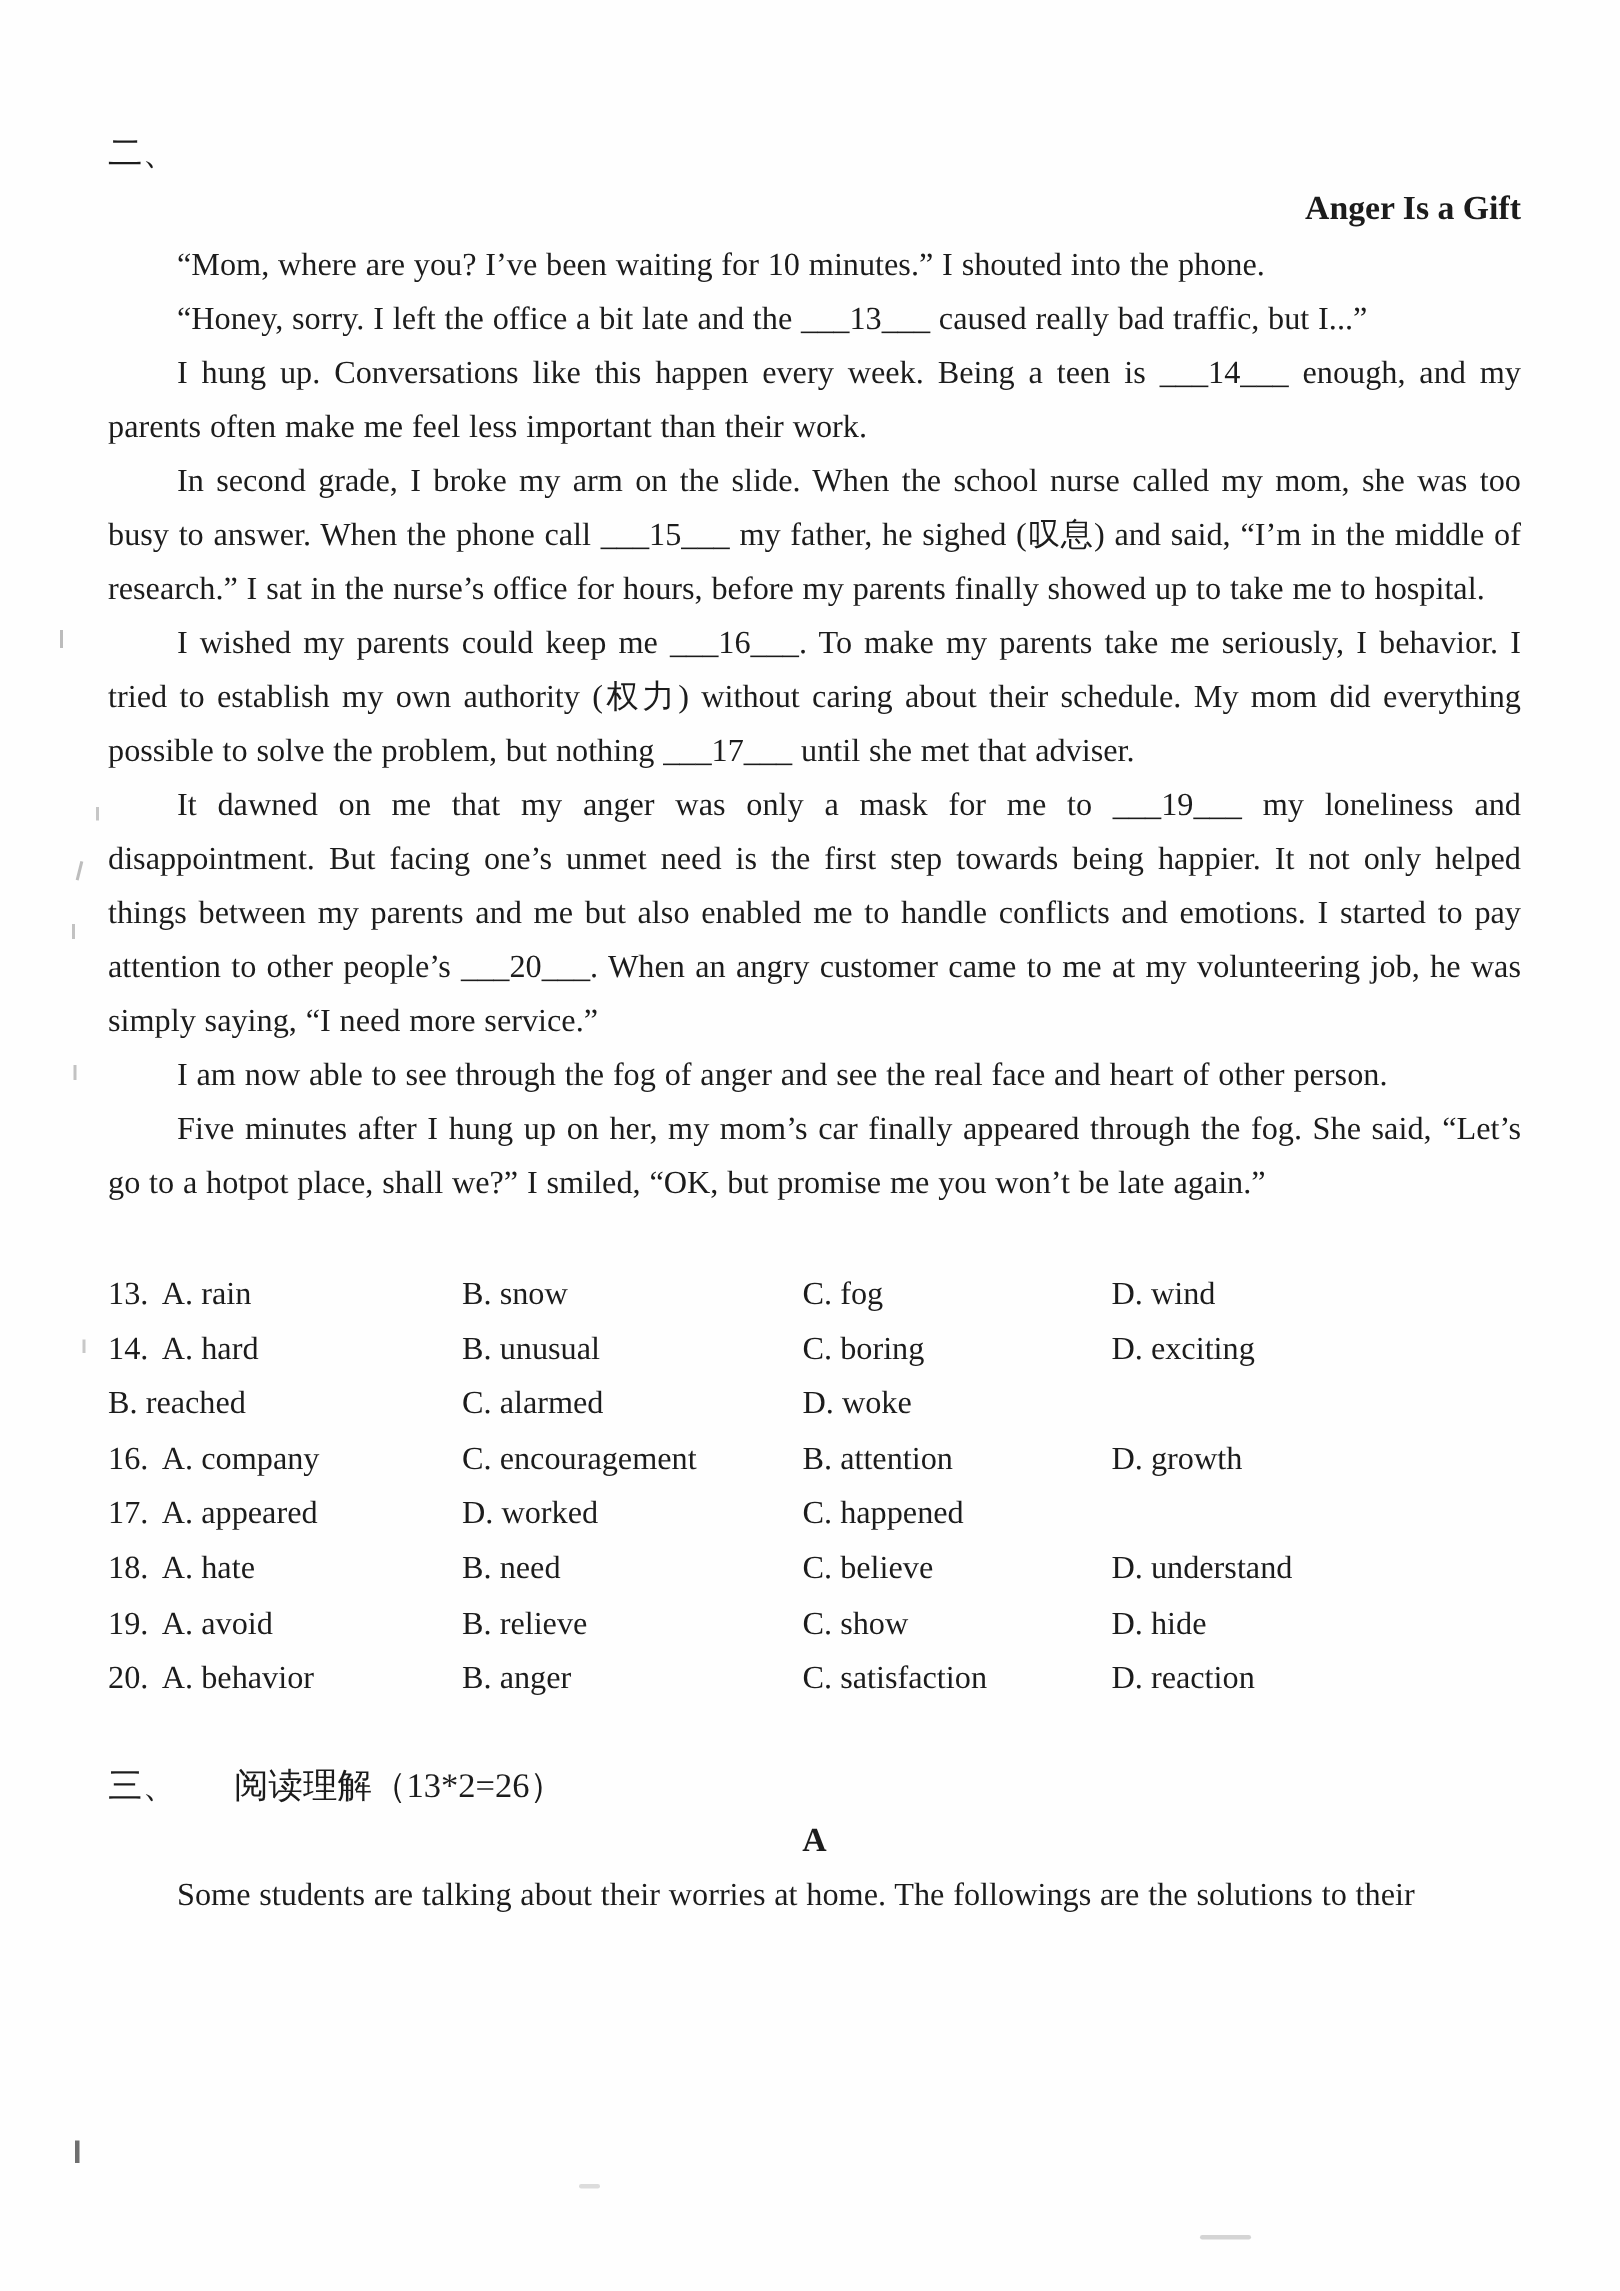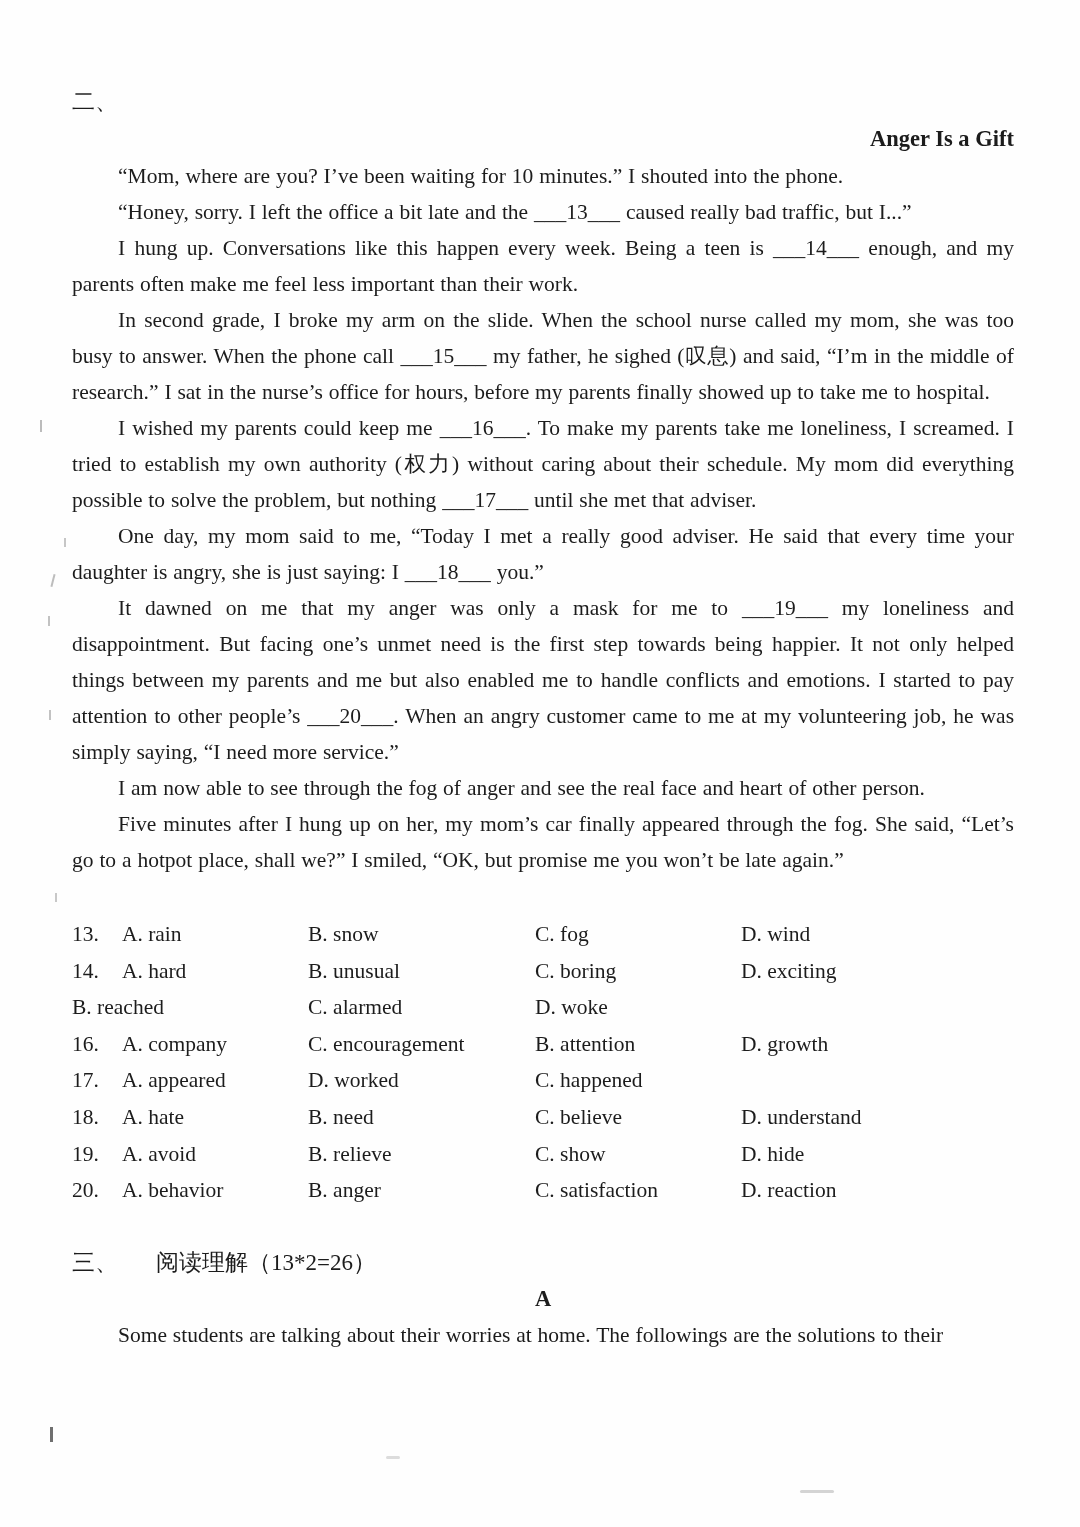--- a/index.html
+++ b/index.html
@@ -40,21 +40,21 @@
     word-spacing: 0.5px;
   }
   .options { margin-top: 38px; }
   .opt-row {
     display: grid;
     grid-template-columns: 236px 227px 206px auto;
     font-size: 21.5px;
     line-height: 36.6px;
     height: 36.6px;
   }
-  .opt-row .qnum { margin-right: 23px; }
+  .opt-row .qnum { margin-right: 9px; }
   .sec3 { margin-top: 36px; }
   .part-label {
     font-size: 22.5px;
     font-weight: bold;
     text-align: center;
     line-height: 36px;
   }
   .intro { margin-top: 0; }
   
   .artifact { position: absolute; pointer-events: none; }
@@ -77,22 +77,21 @@
     <span class="sec-num">二、</span>
   </div>
 
   <div class="passage-title">Anger Is a Gift</div>
 
   <div class="passage">
     <p class="para">“Mom, where are you? I’ve been waiting for 10 minutes.” I shouted into the phone.</p>
     <p class="para">“Honey, sorry. I left the office a bit late and the ___13___ caused really bad traffic, but I...”</p>
     <p class="para">I hung up. Conversations like this happen every week. Being a teen is ___14___ enough, and my parents often make me feel less important than their work.</p>
     <p class="para">In second grade, I broke my arm on the slide. When the school nurse called my mom, she was too busy to answer. When the phone call ___15___ my father, he sighed (叹息) and said, “I’m in the middle of research.” I sat in the nurse’s office for hours, before my parents finally showed up to take me to hospital.</p>
-    <p class="para">I wished my parents could keep me ___16___. To make my parents take me loneliness, I screamed. I tried to establish my own authority (权力) without caring about their schedule. My mom did everything possible to solve the problem, but nothing ___17___ until she met that adviser.</p>
-    <p class="para">One day, my mom said to me, “Today I met a really good adviser. He said that every time your daughter is angry, she is just saying: I ___18___ you.”</p>
+    <p class="para">I wished my parents could keep me ___16___. To make my parents take me seriously, I behavior. I tried to establish my own authority (权力) without caring about their schedule. My mom did everything possible to solve the problem, but nothing ___17___ until she met that adviser.</p>
     <p class="para">It dawned on me that my anger was only a mask for me to ___19___ my loneliness and disappointment. But facing one’s unmet need is the first step towards being happier. It not only helped things between my parents and me but also enabled me to handle conflicts and emotions. I started to pay attention to other people’s ___20___. When an angry customer came to me at my volunteering job, he was simply saying, “I need more service.”</p>
     <p class="para">I am now able to see through the fog of anger and see the real face and heart of other person.</p>
     <p class="para">Five minutes after I hung up on her, my mom’s car finally appeared through the fog. She said, “Let’s go to a hotpot place, shall we?” I smiled, “OK, but promise me you won’t be late again.”</p>
   </div>
 
   <div class="options">
     <div class="opt-row">
       <span class="cell"><span class="qnum">13.</span><span>A. rain</span></span>
       <span class="cell">B. snow</span>
       <span class="cell">C. fog</span>

